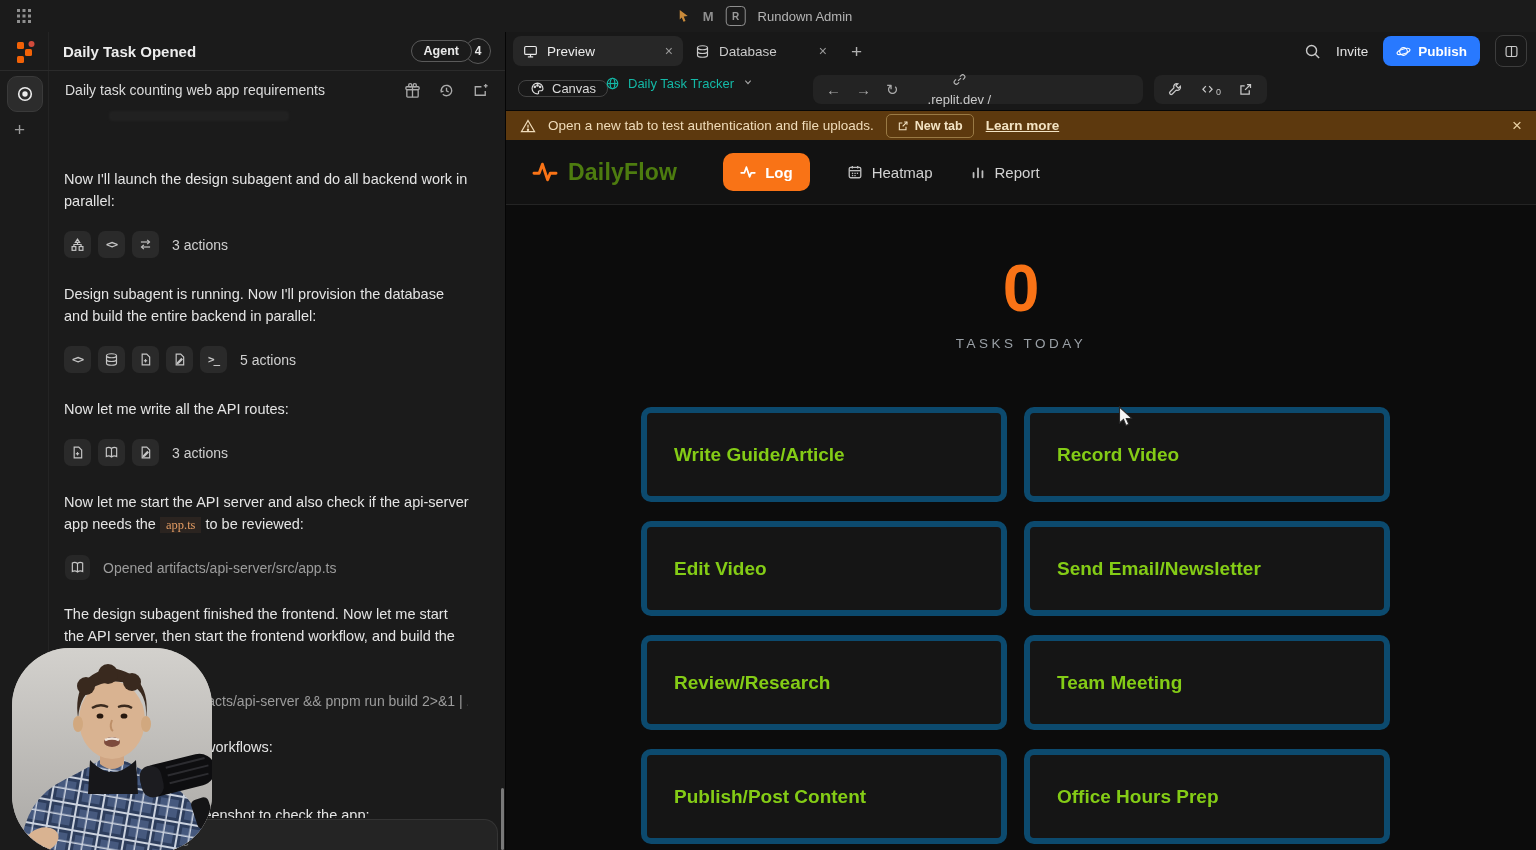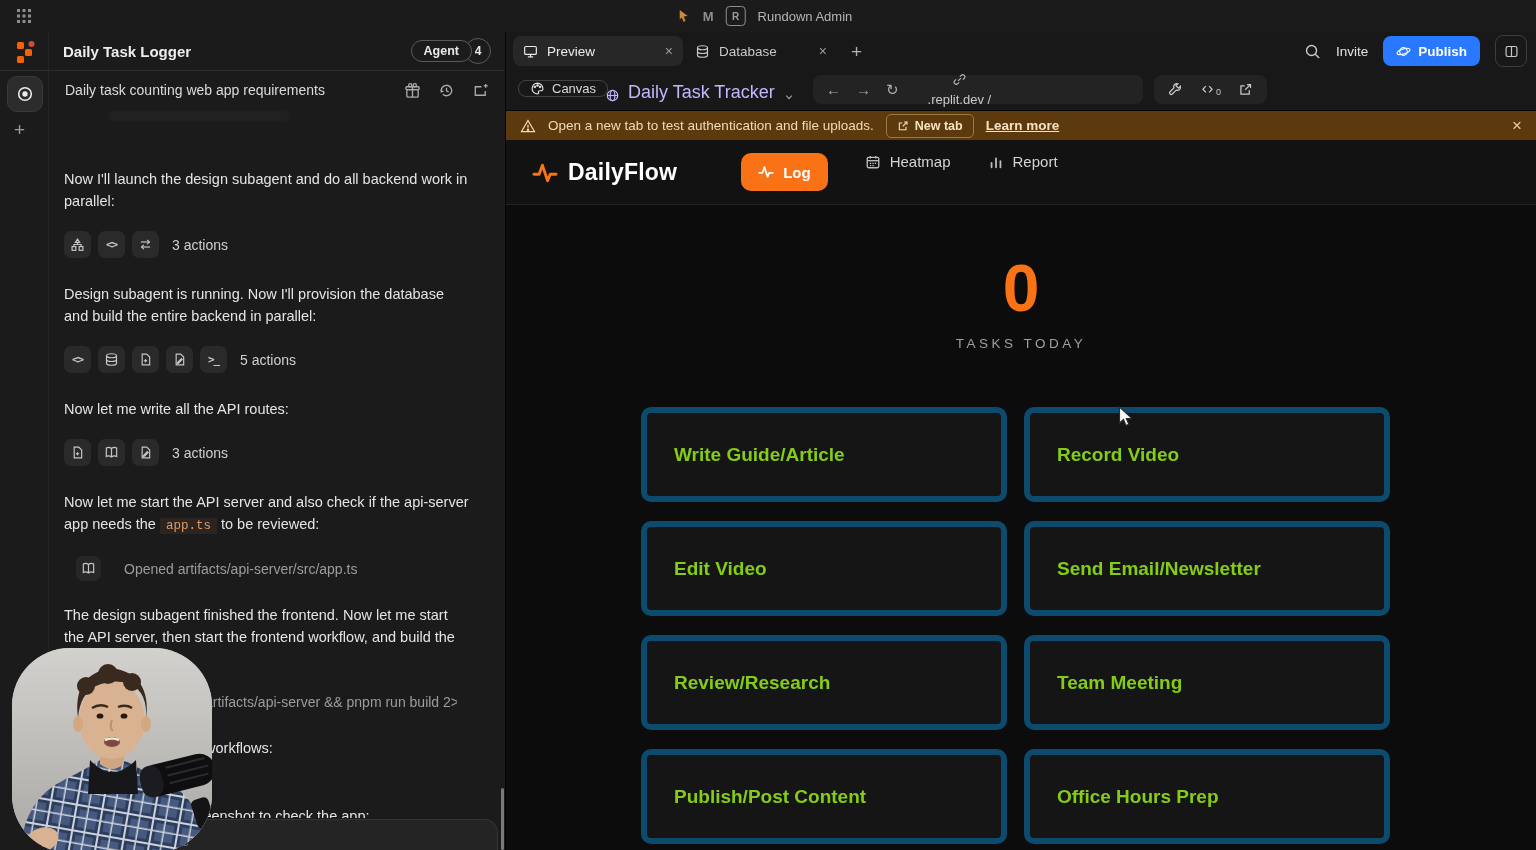--- a/index.html
+++ b/index.html
@@ -36,23 +36,23 @@
   .thread-title{font-size:14px;color:#dcdcdc;flex:1;}
   .thread-ico{color:#ababab;}
   .ghost-row{height:10px;margin:2px 0 0 60px;width:180px;border-radius:4px;background:#2a2a2a;opacity:.45;filter:blur(1px);}
 
   .chat{position:absolute;top:122px;left:0;right:0;bottom:32px;padding:14px 36px 0 15px;overflow:hidden;}
   .msg{font-size:14.5px;line-height:22px;margin:0 0 19px;color:#e4e4e4;}
   .chips{display:flex;align-items:center;gap:7px;margin:3px 0 25px;}
   .chip{width:27px;height:27px;border-radius:7px;background:#2a2a2a;display:flex;align-items:center;justify-content:center;color:#c6c6c6;flex:none;}
   .chip-mono{font-family:"DejaVu Sans Mono",monospace;font-size:11px;font-weight:700;letter-spacing:-1px;}
   .chips-label{font-size:14px;color:#cfcfcf;margin-left:6px;}
-  .tool{display:flex;align-items:center;gap:23px;color:#9c9c9c;font-size:14px;margin:0 12px 23px;white-space:nowrap;overflow:hidden;}
+  .tool{display:flex;align-items:center;gap:13px;color:#9c9c9c;font-size:14px;margin:0 1px 23px;white-space:nowrap;overflow:hidden;}
   .tool .chip{width:25px;height:25px;background:#272727;}
-  .code-chip{font-family:Liberation Mono, monospace;font-size:12.5px;color:#e09a62;background:#2b2420;padding:1px 6px;border-radius:0;}
+  .code-chip{font-family:Liberation Serif, serif;font-size:12.5px;color:#e09a62;background:#2b2420;padding:1px 6px;border-radius:0;}
   .gap-before{margin-top:46px;}
 
   .chat-input{position:absolute;left:10px;right:7px;bottom:0;height:31px;background:#242424;border:1px solid #343434;border-bottom:none;
               border-radius:14px 14px 0 0;padding:12px 16px 0;box-sizing:border-box;}
   .chat-input input{width:100%;background:transparent;border:none;outline:none;color:#8e8e8e;font-size:14px;font-family:"Liberation Sans",sans-serif;}
   .scroll-thumb{position:absolute;right:1px;bottom:0;height:62px;width:3px;background:#7a7a7a;border-radius:2px;}
 
   
   .workspace{position:absolute;top:32px;left:506px;right:0;bottom:0;background:#0c0c0c;display:flex;flex-direction:column;}
   .tabstrip{height:38px;background:#181818;display:flex;align-items:center;position:relative;flex:none;}
@@ -64,40 +64,40 @@
   .strip-actions{position:absolute;right:9px;top:4px;height:30px;display:flex;align-items:center;gap:15px;}
   .invite{font-size:13.5px;color:#e3e3e3;}
   .publish{height:30px;padding:0 13px;border-radius:8px;background:#2879ff;color:#fff;font-size:13.5px;font-weight:700;
            display:flex;align-items:center;gap:7px;}
   .panel-btn{width:30px;height:30px;border:1px solid #3d3d3d;border-radius:8px;display:flex;align-items:center;justify-content:center;color:#c9c9c9;}
   .search-ico{color:#c9c9c9;}
 
   .toolbar{height:40px;background:#181818;position:relative;flex:none;border-bottom:1px solid #070707;}
   .canvas-btn{position:absolute;left:12px;top:10px;height:17px;border:1px solid #434343;border-radius:8px;display:flex;align-items:center;
               gap:7px;padding:0 11px;font-size:13px;color:#dadada;box-sizing:border-box;}
-  .app-menu{position:absolute;left:99px;top:6px;height:27px;display:flex;align-items:flex-end;gap:8px;font-size:18px;color:#c4b5fd;}
+  .app-menu{position:absolute;left:99px;top:6px;height:27px;display:flex;align-items:flex-start;gap:8px;font-size:13px;color:#14b8a6;}
   .url-group{position:absolute;left:307px;top:5px;width:330px;height:29px;background:#232323;border-radius:8px;display:flex;
              align-items:center;gap:15px;padding:0 13px;box-sizing:border-box;}
   .nav-arrow{font-size:15px;color:#a9a9a9;line-height:1;}
   .url-text{display:flex;align-items:center;gap:6px;font-size:13px;color:#c9c9c9;margin-left:14px;flex-direction:column;}
   .tool-trio{position:absolute;left:648px;top:5px;height:29px;background:#232323;border-radius:8px;display:flex;align-items:center;
              gap:17px;padding:0 14px;color:#c9c9c9;box-sizing:border-box;}
   .devtools-wrap{display:flex;align-items:flex-end;gap:1px;}
   .devtools-badge{font-size:9px;color:#c9c9c9;line-height:1;}
 
   .banner{height:29px;background:#5d390e;display:flex;align-items:center;gap:12px;padding:0 14px;flex:none;color:#f0dcba;font-size:13.5px;}
   .newtab-btn{border:1px solid #9a7a45;border-radius:5px;height:22px;display:flex;align-items:center;gap:6px;padding:0 10px;
               font-size:12.5px;color:#f3e3c3;font-weight:700;}
   .learn-more{text-decoration:underline;font-weight:700;color:#f3e3c3;}
   .banner-close{margin-left:auto;font-size:17px;color:#e8cfa2;line-height:1;}
 
   .preview{flex:1;position:relative;background:#0c0c0c;overflow:hidden;}
   .app-header{height:64px;display:flex;align-items:center;padding:0 26px;background:#121212;border-bottom:1px solid #242424;}
-  .brand{display:flex;align-items:flex-end;gap:10px;color:#ffffff;font-size:23px;font-weight:700;letter-spacing:.2px;}
-  .app-nav{display:flex;align-items:flex-start;gap:37px;margin-left:64px;}
+  .brand{display:flex;align-items:flex-start;gap:10px;color:#4d7c0f;font-size:23px;font-weight:700;letter-spacing:.2px;}
+  .app-nav{display:flex;align-items:center;gap:37px;margin-left:46px;}
   .log-btn{height:38px;padding:0 17px;border-radius:10px;background:#f97316;color:#fff;font-size:15px;font-weight:700;
            display:flex;gap:9px;align-items:center;}
   .nav-item{display:flex;gap:9px;align-items:center;color:#d2d2d2;font-size:15px;}
   .nav-item svg{color:#bdbdbd;}
 
   .counter{margin-top:50px;text-align:center;}
   .counter-value{font-size:66px;font-weight:800;color:#f97316;line-height:1;}
   .counter-label{margin-top:15px;font-size:13.5px;letter-spacing:3.5px;color:#9aa0a6;}
 
   .task-grid{position:absolute;left:135px;top:267px;width:749px;display:grid;grid-template-columns:1fr 1fr;gap:19px 17px;}
@@ -151,21 +151,21 @@
         <circle cx="9" cy="9" r="6.3" fill="none" stroke="currentColor" stroke-width="1.6"></circle>
         <circle cx="9" cy="9" r="2.7" fill="currentColor"></circle>
       </svg>
     </div>
     <div class="rail-plus">+</div>
   </div>
   <div class="top-divider"></div>
 
   <div class="agent">
     <div class="agent-header">
-      <span class="agent-title">Daily Task Logger</span>
+      <span class="agent-title">Daily Task Opened</span>
       <div class="agent-badges">
         <span class="agent-pill">Agent</span>
         <span class="agent-count">4</span>
       </div>
     </div>
 
     <div class="thread-row">
       <span class="thread-title">Daily task counting web app requirements</span>
       <svg class="thread-ico" width="17" height="17" viewBox="0 0 18 18" fill="none" stroke="currentColor" stroke-width="1.4">
         <rect x="3" y="8" width="12" height="8" rx="1"></rect>

